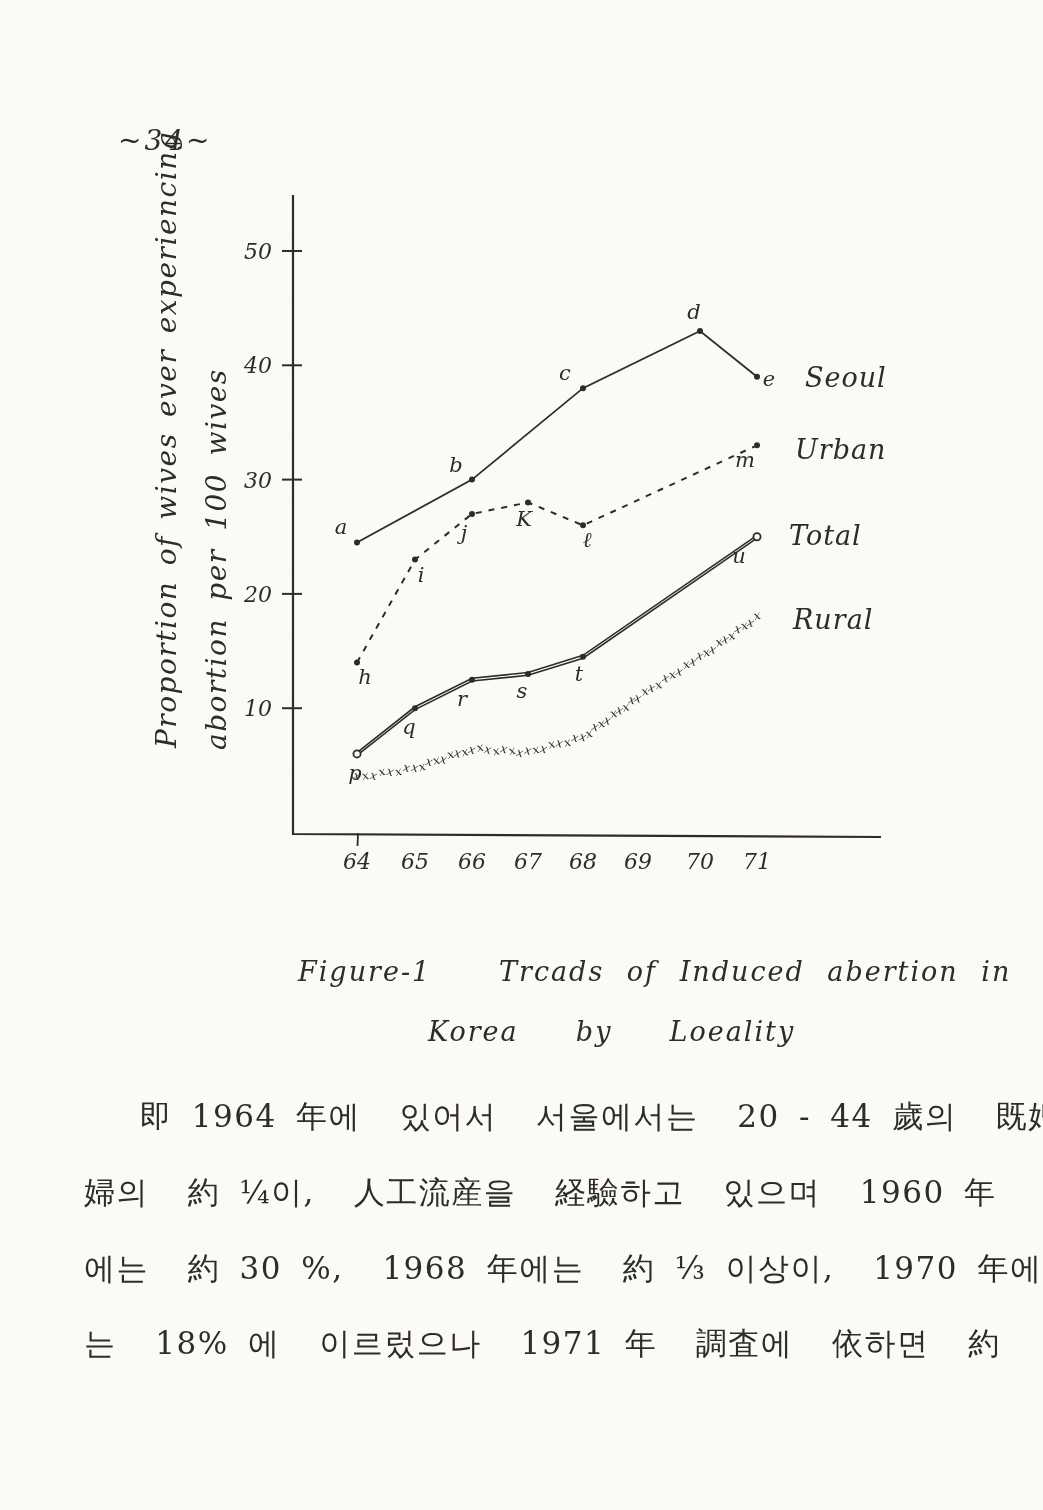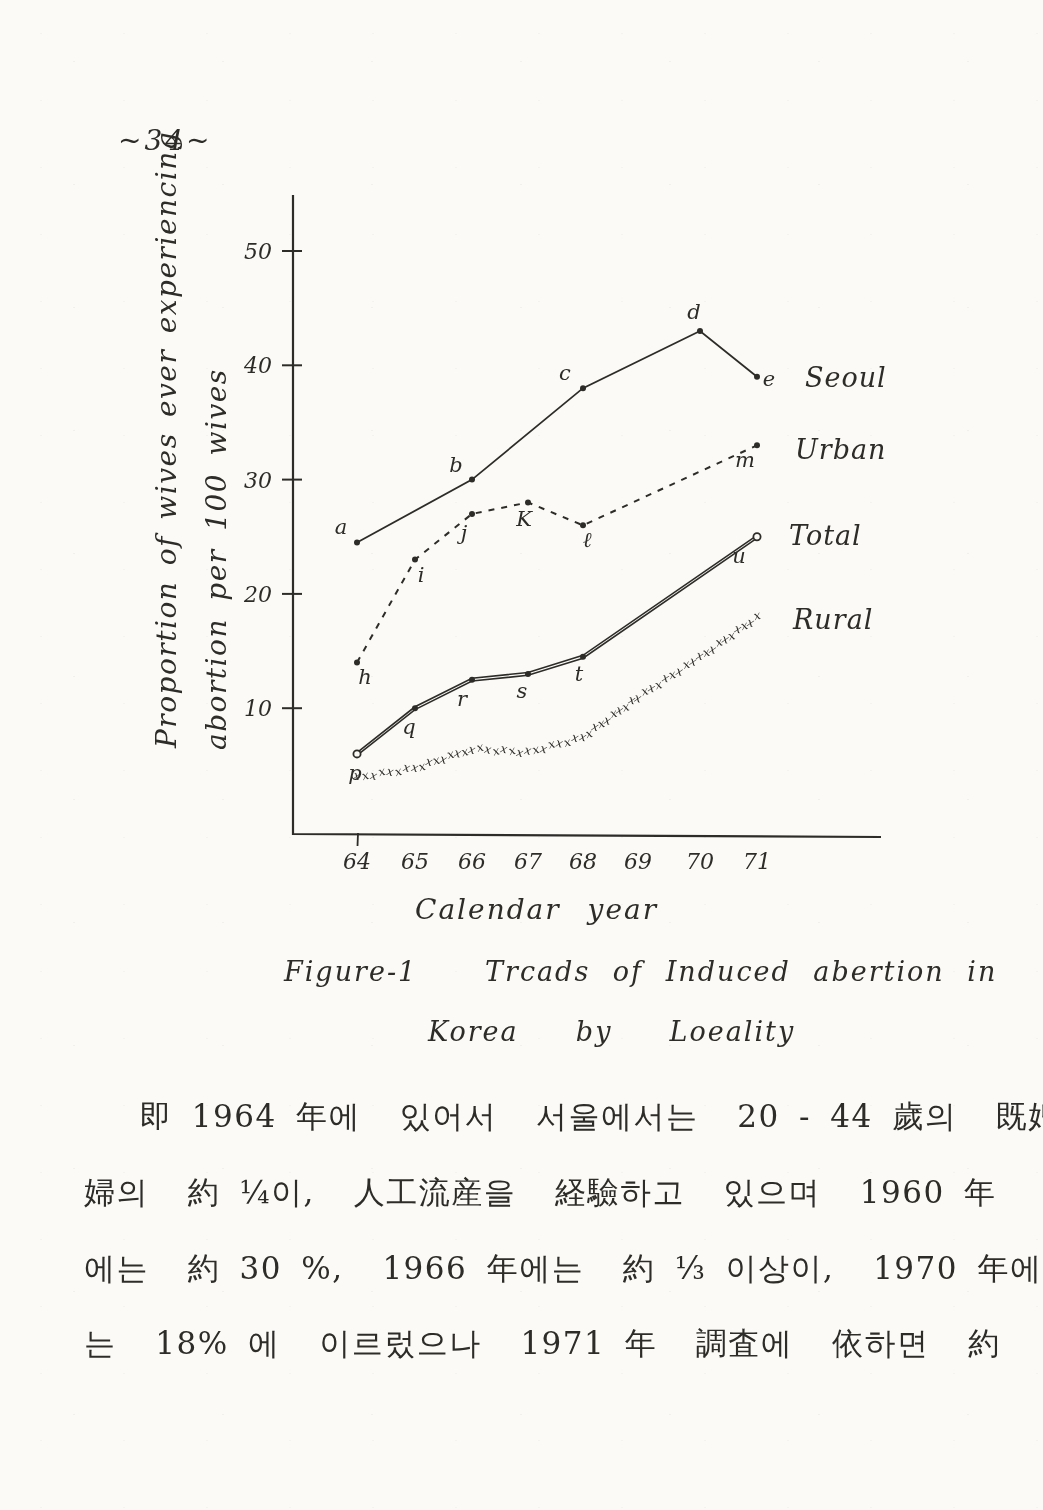--- a/index.html
+++ b/index.html
@@ -15,21 +15,21 @@
     font-family:"DejaVu Serif", serif;
   }
   .hand { font-family:"DejaVu Serif", serif; font-style:italic; fill:#2e2c29; }
   .t12 { font-size:12px; }
   .t21 { font-size:21px; }
   .t22 { font-size:22px; }
   .t27 { font-size:27px; letter-spacing:1px; }
   .abs { position:absolute; font-style:italic; white-space:pre; }
   .page-number { left:118px; top:124px; font-size:28px; letter-spacing:3px; }
   .x-axis-title { left:415px; top:893px; font-size:28px; letter-spacing:2px; word-spacing:16px; }
-  .caption-1 { left:284px; top:956px; font-size:27px; letter-spacing:2px; word-spacing:12px; }
+  .caption-1 { left:298px; top:956px; font-size:27px; letter-spacing:2px; word-spacing:12px; }
   .caption-2 { left:428px; top:1016px; font-size:27px; letter-spacing:2px; word-spacing:18px; }
   .body-line { font-style:normal; font-size:31px; letter-spacing:1.5px; word-spacing:8px; }
   .bl-0 { left:140px; top:1096px; }
   .bl-1 { left:84px;  top:1172px; }
   .bl-2 { left:84px;  top:1248px; }
   .bl-3 { left:84px;  top:1323px; }
   svg#figure-svg { position:absolute; left:0; top:0; }
 </style>
 </head>
 <body>
@@ -167,22 +167,21 @@
           <text x="731.6666666666666" y="639.8399999999999" class="hand t12" text-anchor="middle" transform="rotate(-14 731.6666666666666 635.8399999999999)">x</text>
           <text x="738" y="632.7950000000001" class="hand t12" text-anchor="middle" transform="rotate(12 738 628.7950000000001)">x</text>
           <text x="744.3333333333334" y="629.65" class="hand t12" text-anchor="middle" transform="rotate(-14 744.3333333333334 625.65)">x</text>
           <text x="750.6666666666666" y="626.505" class="hand t12" text-anchor="middle" transform="rotate(12 750.6666666666666 622.505)">x</text>
           <text x="757" y="619.46" class="hand t12" text-anchor="middle" transform="rotate(-14 757 615.46)">x</text>
           <text x="793" y="628.76" class="hand t27">Rural</text>
         </g>
       </g>
   </svg>
 
-  <div class="abs x-axis-title">Calendar year</div>
 
   <div class="abs caption-1">Figure-1   Trcads of Induced abertion in</div>
   <div class="abs caption-2">Korea  by  Loeality</div>
 
   <div class="abs body-line bl-0">即 1964 年에  있어서  서울에서는  20 - 44 歲의  既婚</div>
   <div class="abs body-line bl-1">婦의  約 ¼이,  人工流産을  経驗하고  있으며  1960 年</div>
-  <div class="abs body-line bl-2">에는  約 30 %,  1966 年에는  約 ⅓ 이상이,  1970 年에</div>
+  <div class="abs body-line bl-2">에는  約 30 %,  1968 年에는  約 ⅓ 이상이,  1970 年에</div>
   <div class="abs body-line bl-3">는  18% 에  이르렀으나  1971 年  調査에  依하면  約</div>
 </div>
 
 </body></html>

